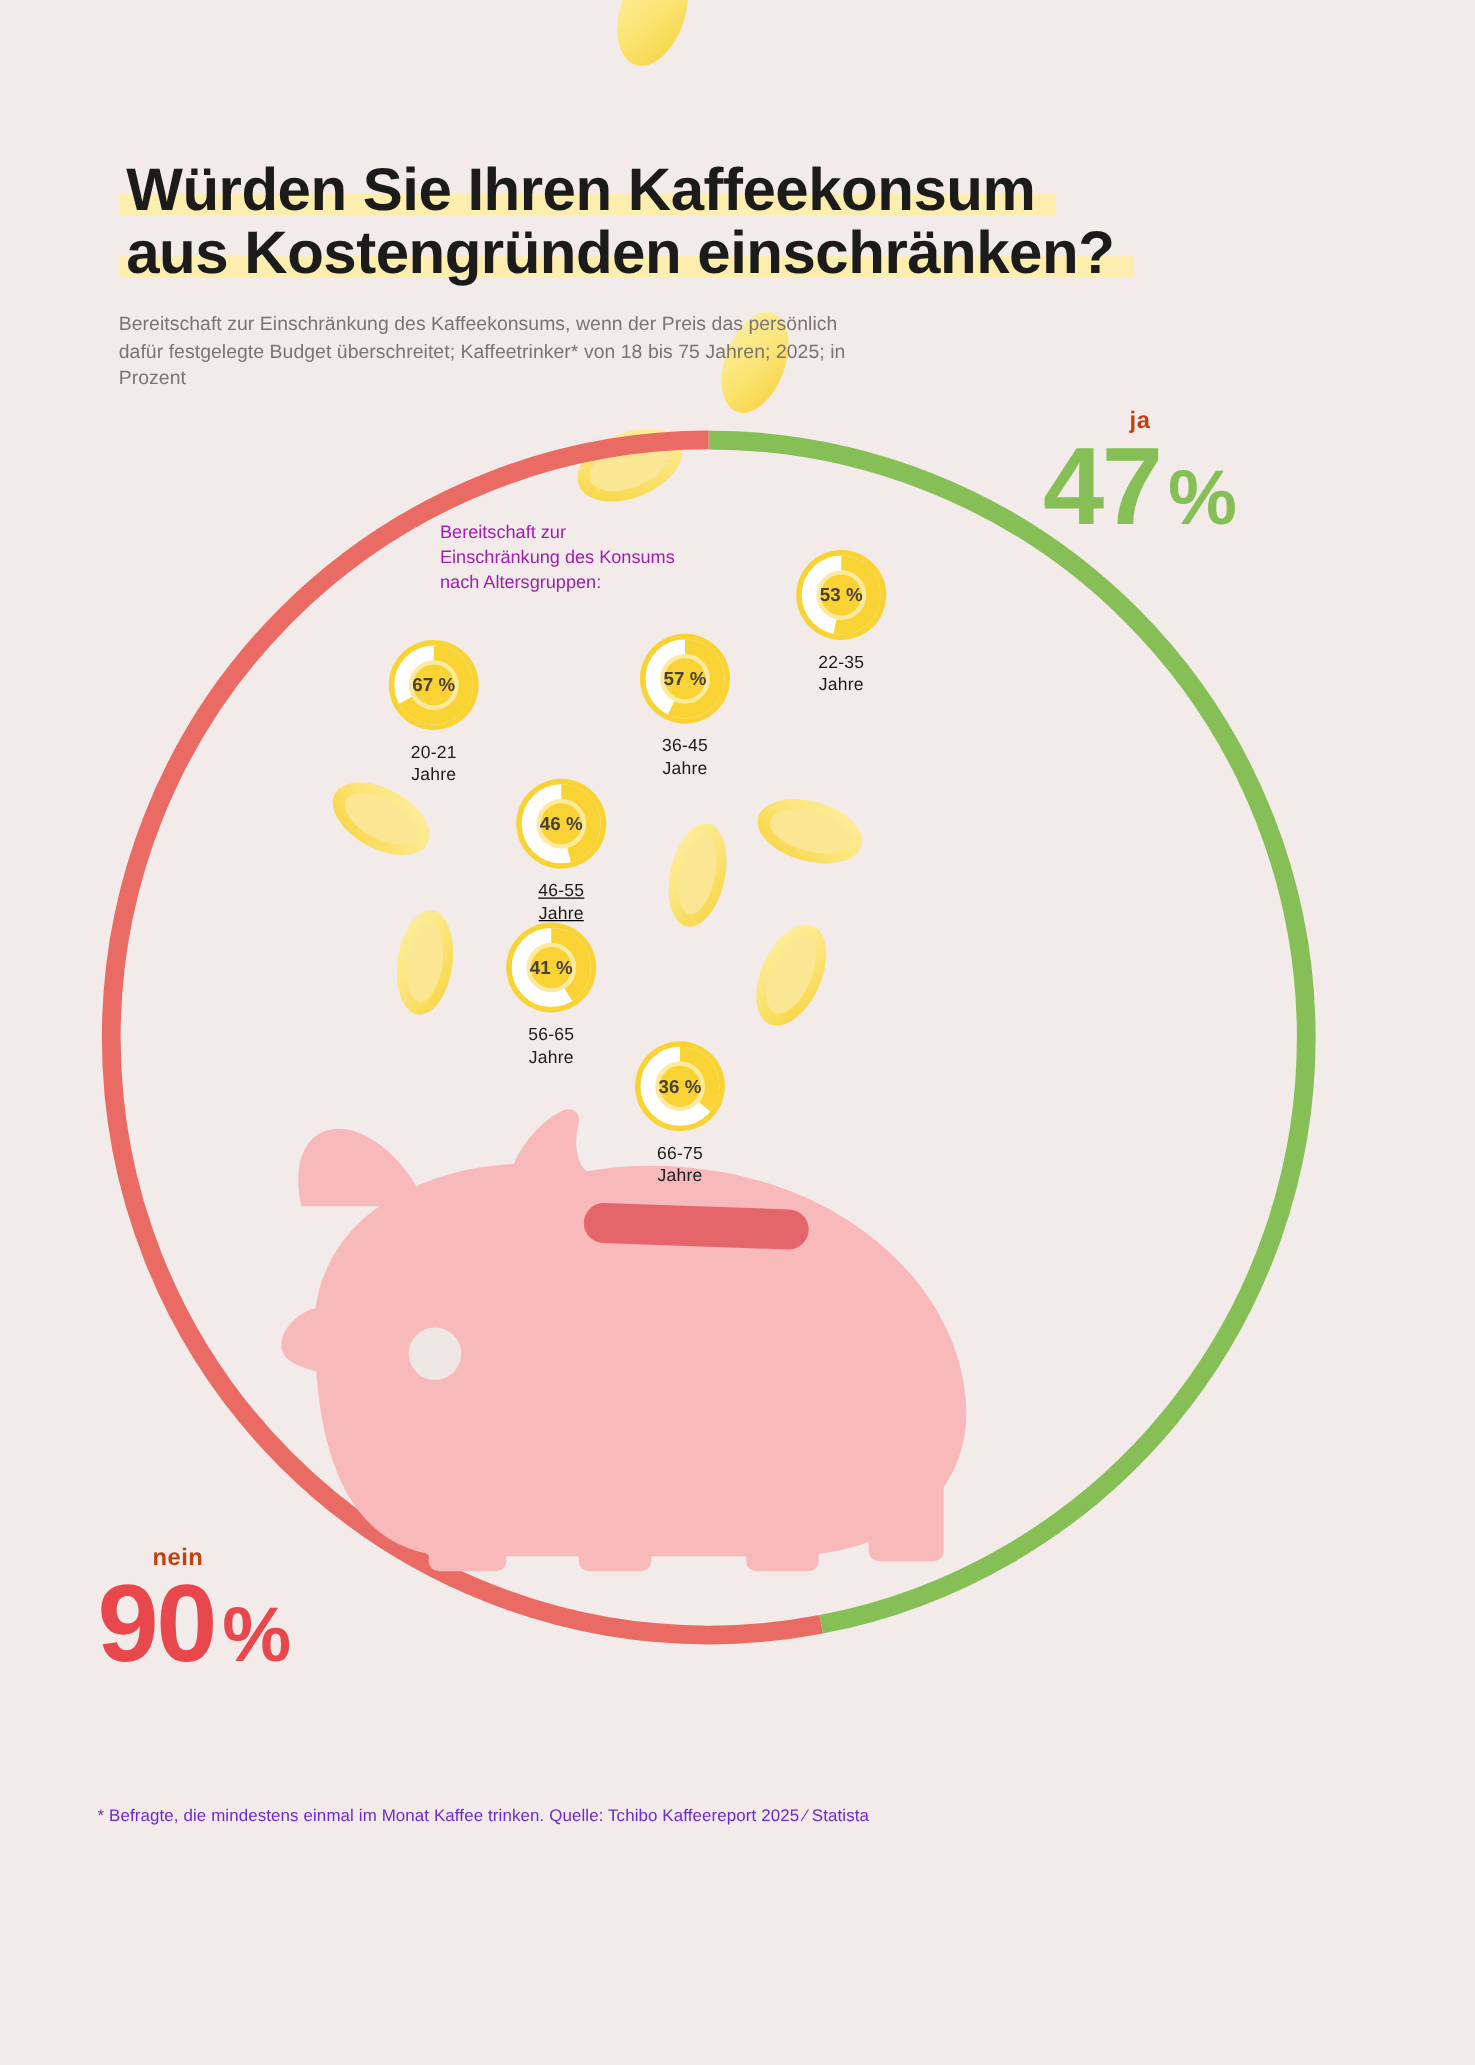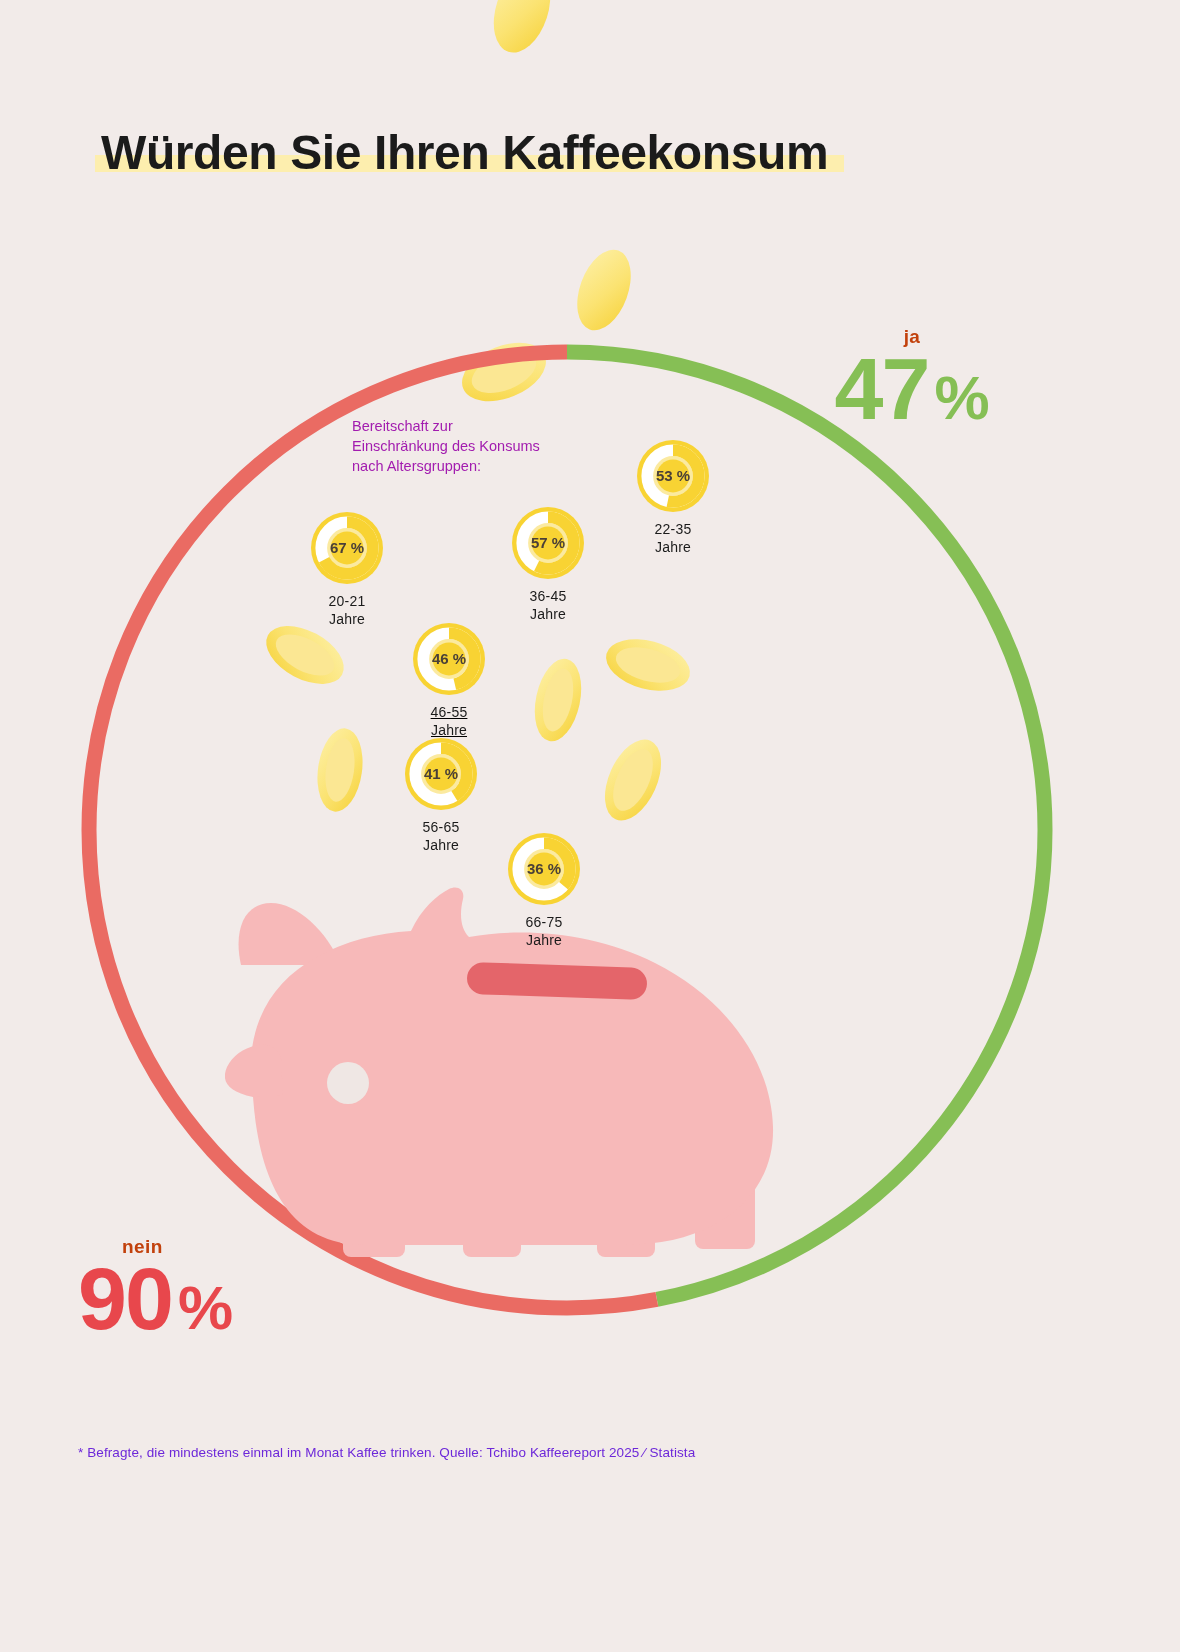--- a/index.html
+++ b/index.html
@@ -242,22 +242,29 @@
     <rect x="242" y="120" width="180" height="32" rx="16" fill="#e4656a" transform="rotate(2 332 136)"></rect>
   </svg>
 
   <div id="title-block" class="abs">
     <div>
       <span class="title-line">
         <span class="hl"></span>
         <span class="txt">Würden Sie Ihren Kaffeekonsum</span>
       </span>
     </div>
+    <div id="title-row2">
+      <span class="title-line">
+        <span class="hl"></span>
+        <span class="txt">aus Kostengründen einschränken?</span>
+      </span>
+    </div>
   </div>
 
+  <div id="subtitle" class="abs">Bereitschaft zur Einschränkung des Kaffeekonsums, wenn der Preis das persönlich dafür festgelegte Budget überschreitet; Kaffeetrinker* von 18 bis 75 Jahren; 2025; in Prozent</div>
 
   <div id="legend" class="abs">
     <div>Bereitschaft zur</div>
     <div>Einschränkung des Konsums</div>
     <div>nach Altersgruppen:</div>
   </div>
 
   <div id="ja-block" class="abs">
     <div class="big-num-lab">ja</div>
     <div class="big-num-val">

